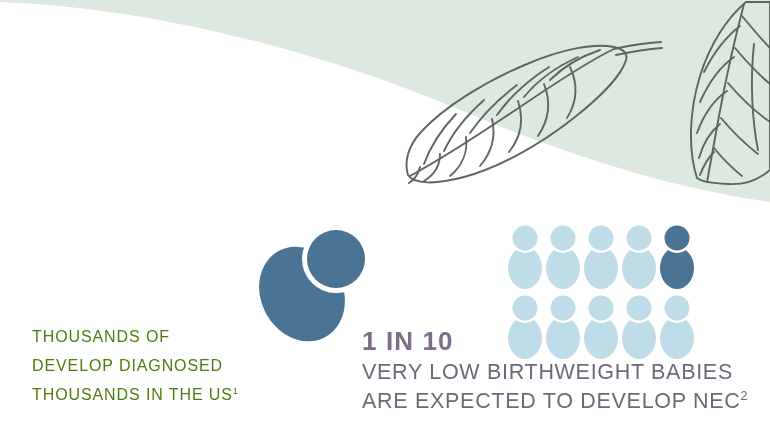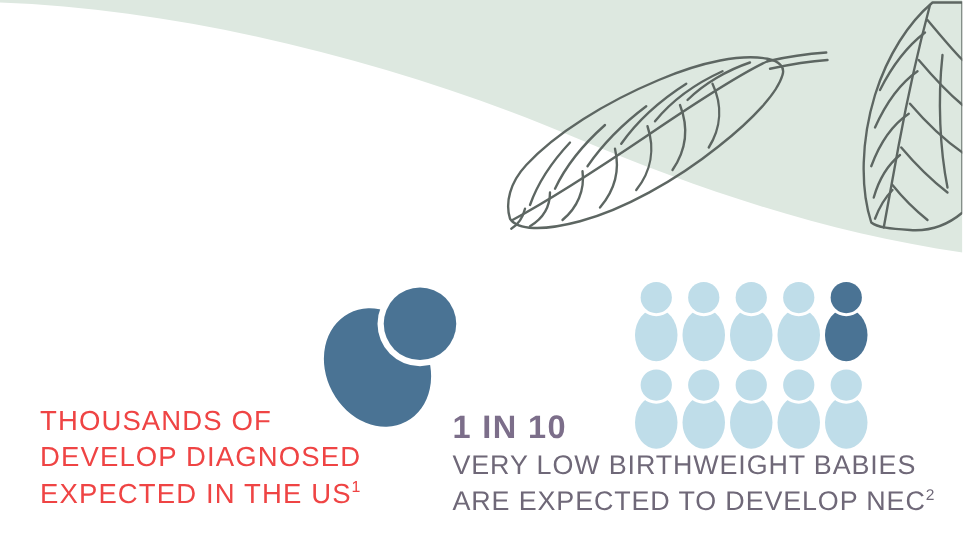--- a/index.html
+++ b/index.html
@@ -45,22 +45,22 @@
     width: 200px;
     height: 140px;
   }
 
   
   .text-left {
     position: absolute;
     left: 32px;
     top: 322px;
     width: 300px;
-    color: #ef4444;
-    font-size: 22px;
+    color: #4d7c0f;
+    font-size: 16px;
     line-height: 29px;
     letter-spacing: 0.9px;
     font-weight: 400;
   }
   .text-left .line { white-space: nowrap; }
 
   .text-right {
     position: absolute;
     left: 362px;
     top: 326px;
@@ -213,21 +213,21 @@
         <ellipse cx="172" cy="114" rx="17" ry="21" fill="#bfdde9"></ellipse>
         <circle cx="172" cy="84" r="15" fill="#ffffff"></circle>
         <circle cx="172" cy="84" r="12.5" fill="#bfdde9"></circle>
       </g>
     </g>
   </svg>
 
   <div class="text-left">
     <div class="line">THOUSANDS OF</div>
     <div class="line">DEVELOP DIAGNOSED</div>
-    <div class="line"><span>EXPECTED IN THE US</span><sup>1</sup></div>
+    <div class="line"><span>THOUSANDS IN THE US</span><sup>1</sup></div>
   </div>
 
   <div class="text-right">
     <div class="headline">1 IN 10</div>
     <div class="line">VERY LOW BIRTHWEIGHT BABIES</div>
     <div class="line"><span>ARE EXPECTED TO DEVELOP NEC</span><sup>2</sup></div>
   </div>
 
 </div>
 

